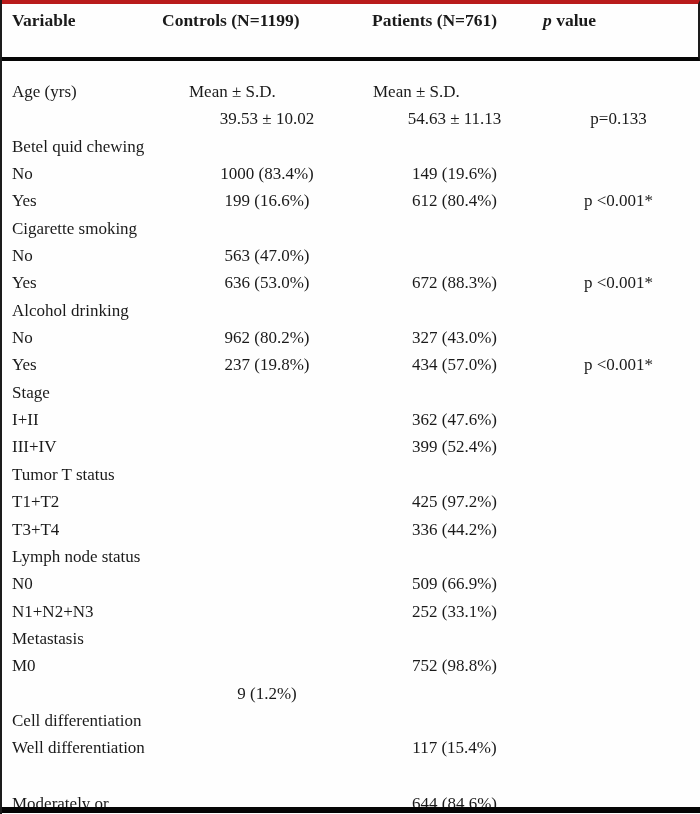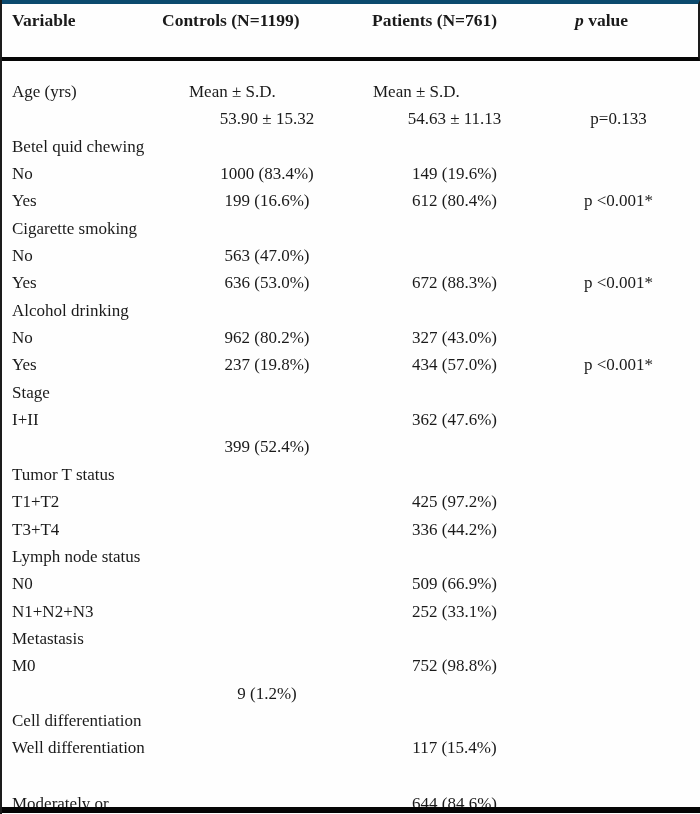--- a/index.html
+++ b/index.html
@@ -12,33 +12,33 @@
     font-family:"Liberation Serif","DejaVu Serif",serif;
     color:#1a1a1a;
     overflow:hidden;
   }
   .page::after{ 
     content:"";position:absolute;left:0;right:0;bottom:1px;height:6px;background:#050505;
   }
   .thead{
     box-sizing:border-box;
     height:61px;
-    border-top:4px solid #0c4a6e;
+    border-top:4px solid #b91c1c;
     border-bottom:4px solid #050505;
     border-right:2px solid #1c1c1c;
     display:grid;
     grid-template-columns:160px 210px 165px 1fr;
     padding-top:6px;
     align-items:start;
     font-weight:bold;
     font-size:17.5px;
   }
   .thead .hc{white-space:nowrap;}
   .hc-var{padding-left:10px;}
-  .hc-p{padding-left:6px;margin-left:32px;}
+  .hc-p{padding-left:6px;}
   .hc-p .pit{font-style:italic;}
   .tbody{padding-top:17px;}
   .t-row{
     display:grid;
     grid-template-columns:160px 210px 165px 1fr;
     min-height:27.35px;
     align-items:center;
     font-size:17px;
     line-height:27.35px;
   }
@@ -63,21 +63,21 @@
 
   <div class="tbody">
       <div class="t-row k-stat-label">
         <div class="cell c-var">Age (yrs)</div>
         <div class="cell c-ctrl">Mean ± S.D.</div>
         <div class="cell c-pat">Mean ± S.D.</div>
         <div class="cell c-p"></div>
       </div>
       <div class="t-row k-stat-value">
         <div class="cell c-var"></div>
-        <div class="cell c-ctrl">53.90 ± 15.32</div>
+        <div class="cell c-ctrl">39.53 ± 10.02</div>
         <div class="cell c-pat">54.63 ± 11.13</div>
         <div class="cell c-p">p=0.133</div>
       </div>
       <div class="t-row k-section">
         <div class="cell c-var">Betel quid chewing</div>
         <div class="cell c-ctrl"></div>
         <div class="cell c-pat"></div>
         <div class="cell c-p"></div>
       </div>
       <div class="t-row k-item">
@@ -133,20 +133,21 @@
         <div class="cell c-pat"></div>
         <div class="cell c-p"></div>
       </div>
       <div class="t-row k-item">
         <div class="cell c-var">I+II</div>
         <div class="cell c-ctrl"></div>
         <div class="cell c-pat">362 (47.6%)</div>
         <div class="cell c-p"></div>
       </div>
       <div class="t-row k-item">
+        <div class="cell c-var">III+IV</div>
         <div class="cell c-ctrl"></div>
         <div class="cell c-pat">399 (52.4%)</div>
         <div class="cell c-p"></div>
       </div>
       <div class="t-row k-section">
         <div class="cell c-var">Tumor T status</div>
         <div class="cell c-ctrl"></div>
         <div class="cell c-pat"></div>
         <div class="cell c-p"></div>
       </div>

